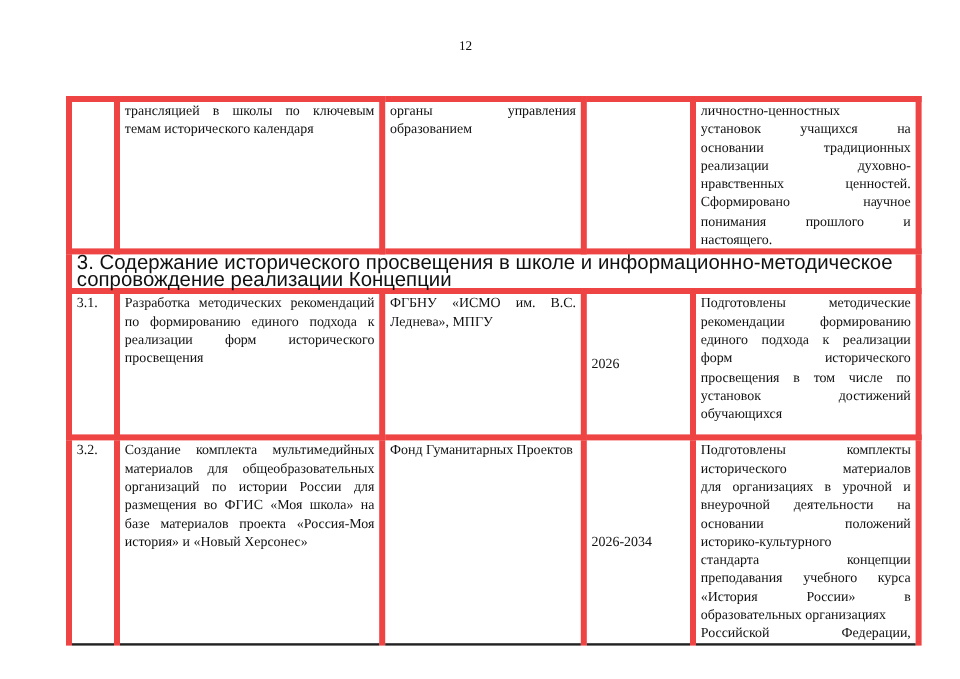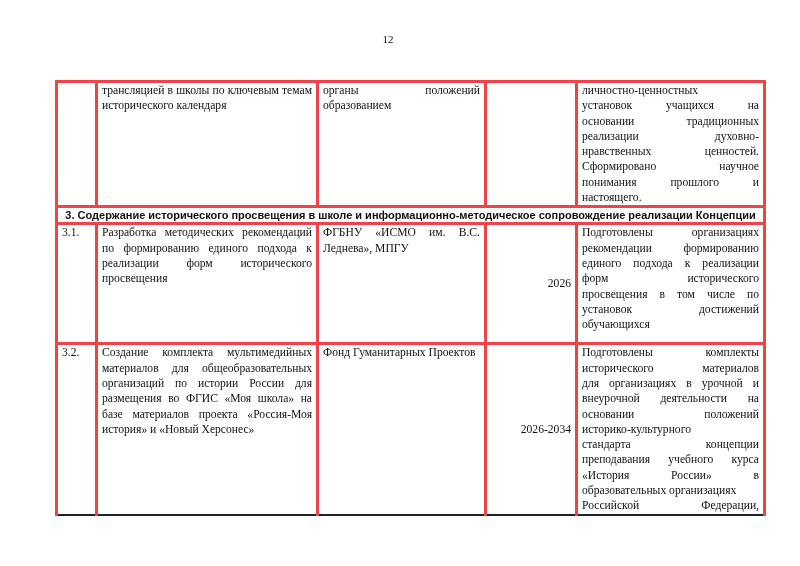--- a/index.html
+++ b/index.html
@@ -27,42 +27,41 @@
       position: absolute;
       top: 80px;
       left: 55px;
       width: 708px;
       border-collapse: collapse;
       table-layout: fixed;
       font-size: 11.6px;
       line-height: 15.3px;
     }
     table.plan td {
-      border: 3px solid #ef4444;
+      border: 5px solid #ef4444;
       vertical-align: top;
       padding: 0 4px 0 4px;
     }
     table.plan tr:last-child td { border-bottom: 2px solid #222; }
     col.c-num { width: 40px; }
     col.c-act { width: 221px; }
     col.c-resp { width: 168px; }
     col.c-term { width: 91px; }
     col.c-res { width: 188px; }
     td.just { text-align: justify; text-align-last: left; }
     td.num { padding-left: 3px; }
     td.term {
-      text-align: right;
+      text-align: left;
       vertical-align: middle !important;
       padding-top: 30px;
     }
     td.section {
-      text-align: center;
-      font-weight: bold;
+      font-weight: normal;
       font-family: "Liberation Sans", "DejaVu Sans", sans-serif;
-      font-size: 11px;
+      font-size: 17px;
       line-height: 14px;
       padding: 3px 4px 0 4px;
     }
     .res-line {
       display: block;
       text-align: justify;
       text-align-last: justify;
       height: 15.3px;
       overflow: hidden;
     }
@@ -81,21 +80,21 @@
     <col class="c-num">
       <col class="c-act">
       <col class="c-resp">
       <col class="c-term">
       <col class="c-res">
   </colgroup>
   <tbody>
     <tr class="row-cont">
       <td class="num"></td>
       <td class="just">трансляцией в школы по ключевым темам исторического календаря</td>
-      <td class="just">органы положений образованием</td>
+      <td class="just">органы управления образованием</td>
       <td class="term"></td>
       <td>
         <span class="res-line">личностно-ценностных</span>
         <span class="res-line">установок учащихся на</span>
         <span class="res-line">основании традиционных</span>
         <span class="res-line">реализации духовно-</span>
         <span class="res-line">нравственных ценностей.</span>
         <span class="res-line">Сформировано научное</span>
         <span class="res-line">понимания прошлого и</span>
         <span class="res-line last">настоящего.</span>
@@ -103,21 +102,21 @@
     </tr>
     <tr>
       <td class="section" colspan="5">3.  Содержание исторического просвещения в школе и информационно-методическое сопровождение реализации Концепции</td>
     </tr>
     <tr class="row-31">
       <td class="num">3.1.</td>
       <td class="just">Разработка методических рекомендаций по формированию единого подхода к реализации форм исторического просвещения</td>
       <td class="just">ФГБНУ «ИСМО им. В.С. Леднева», МПГУ</td>
       <td class="term">2026</td>
       <td>
-        <span class="res-line">Подготовлены организациях</span>
+        <span class="res-line">Подготовлены методические</span>
         <span class="res-line">рекомендации формированию</span>
         <span class="res-line">единого подхода к реализации</span>
         <span class="res-line">форм исторического</span>
         <span class="res-line">просвещения в том числе по</span>
         <span class="res-line">установок достижений</span>
         <span class="res-line last">обучающихся</span>
       </td>
     </tr>
     <tr class="row-32">
       <td class="num">3.2.</td>

